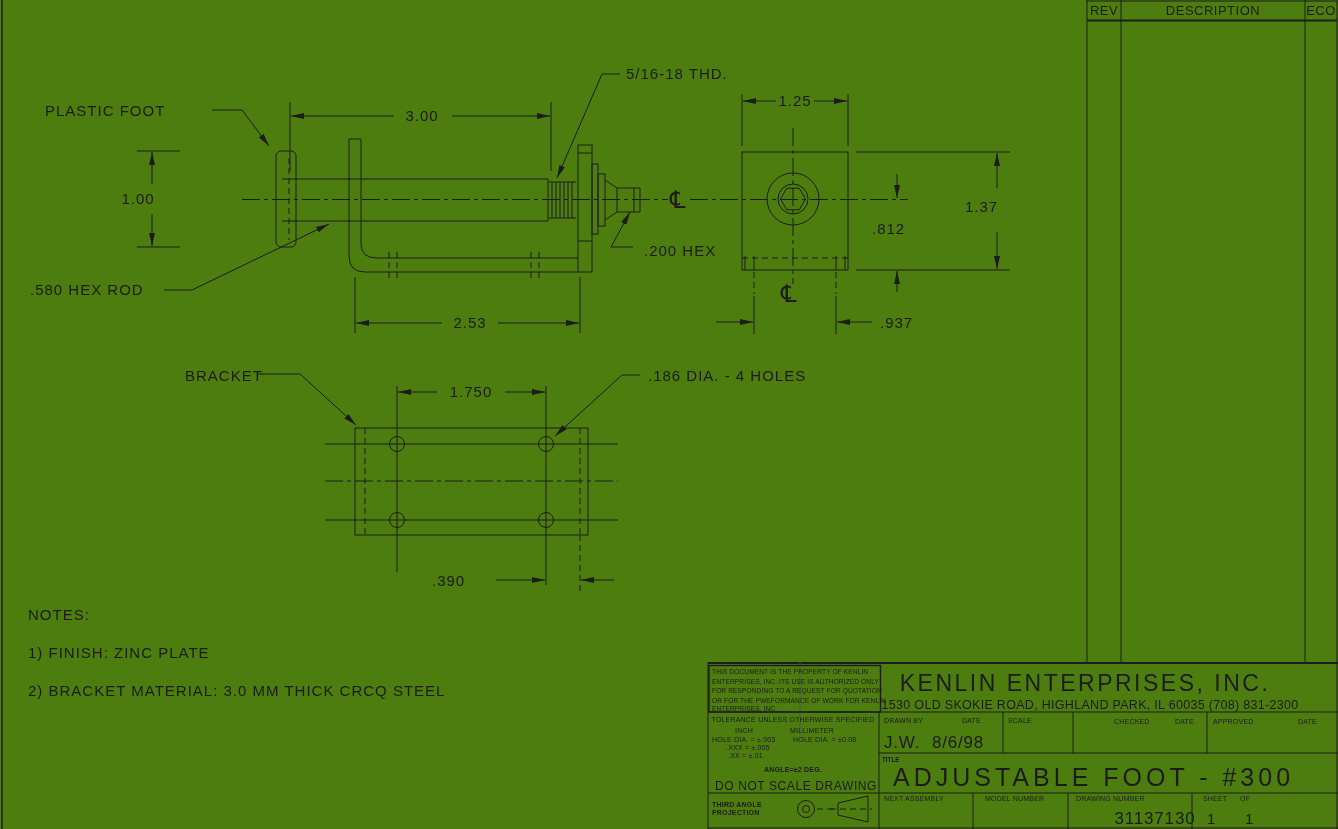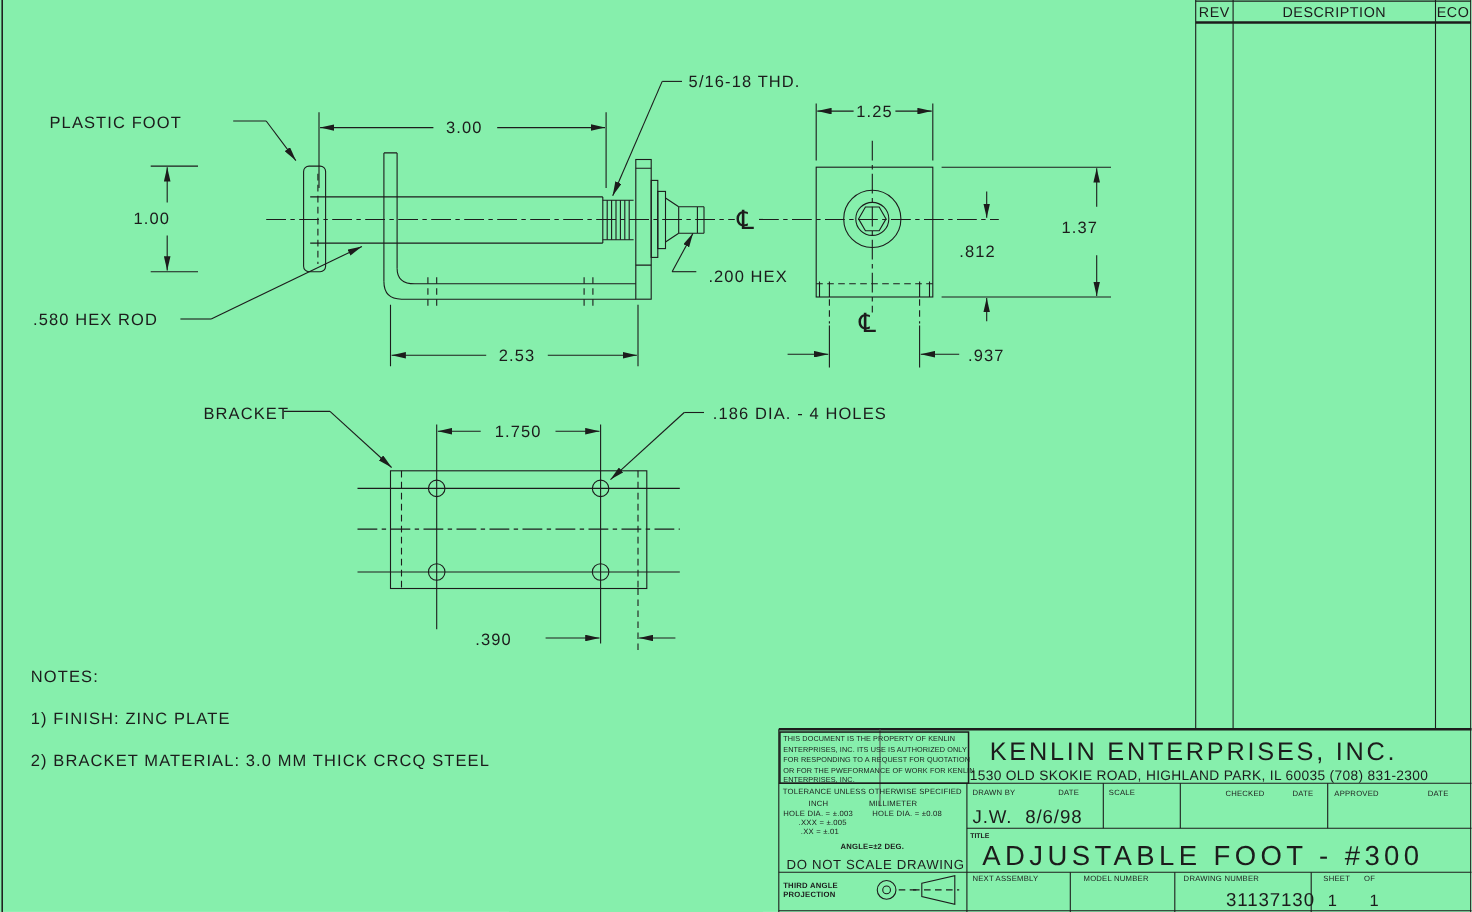--- a/index.html
+++ b/index.html
@@ -1,16 +1,16 @@
 <!DOCTYPE html>
 <html><head>
 <meta charset="utf-8">
 <style>
   html,body{margin:0;padding:0;background:#ffffff;}
-  .sheet{position:relative;width:1338px;height:829px;background:#86efac;overflow:hidden;}
+  .sheet{position:relative;width:1338px;height:829px;background:#4d7c0f;overflow:hidden;}
   svg{display:block;}
   .ln{stroke:#1c1c1c;stroke-width:1;fill:none;stroke-linecap:butt;}
   .ln2{stroke:#1c1c1c;stroke-width:2.2;fill:none;}
   .lnth{stroke:#1c1c1c;stroke-width:1.4;fill:none;}
   .dash{stroke-dasharray:6 4;}
   .cl{stroke-dasharray:18 4 4 4;}
   .faint{stroke:#555;stroke-width:1;}
   text{fill:#1c1c1c;font-family:"Liberation Sans","DejaVu Sans",sans-serif;}
   .t15{font-size:15px;letter-spacing:1px;}
   .t13{font-size:13px;letter-spacing:0.5px;}

